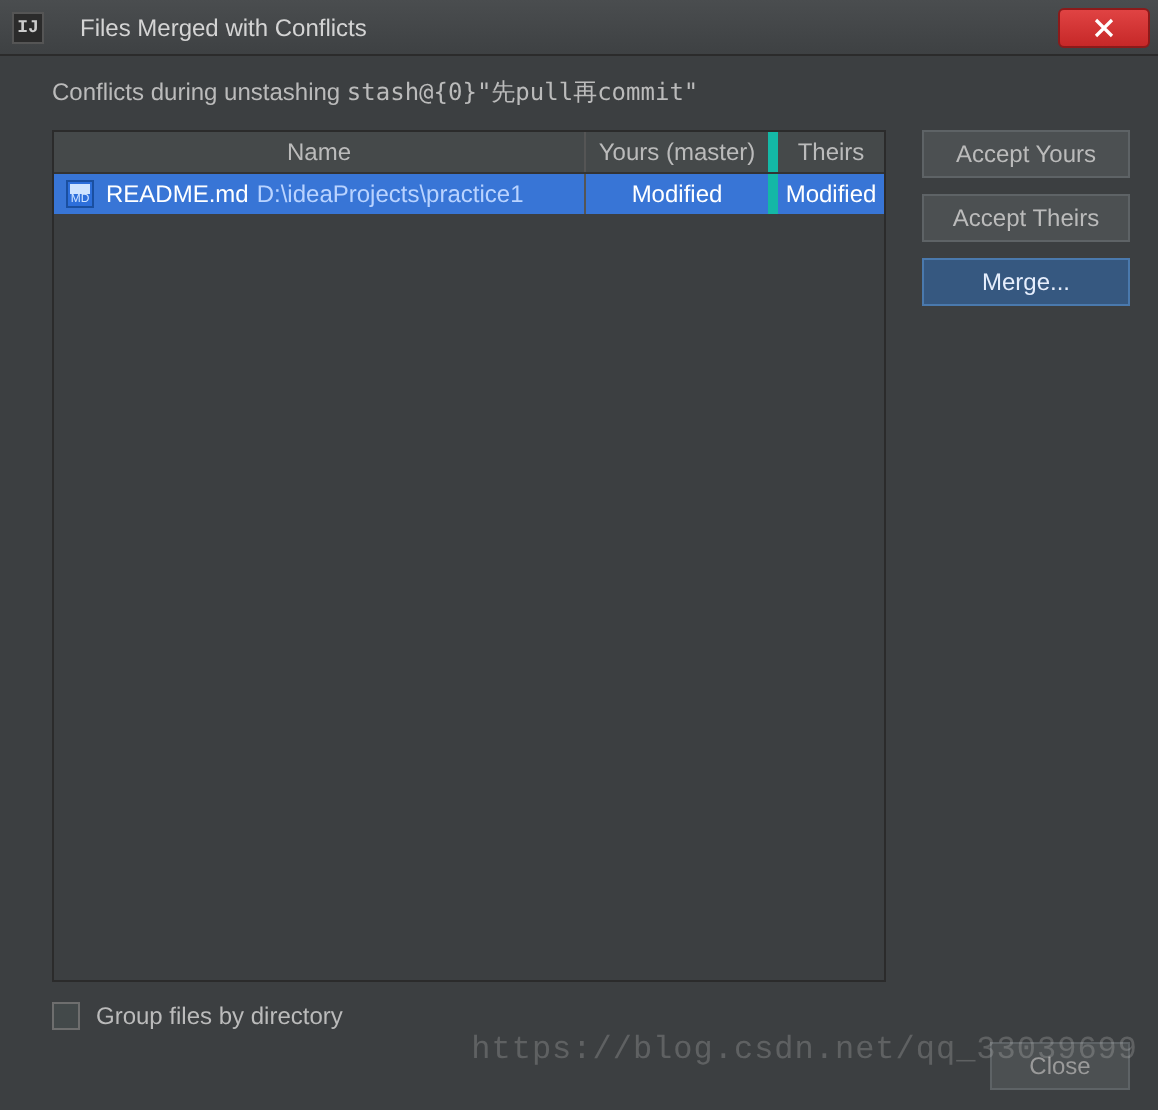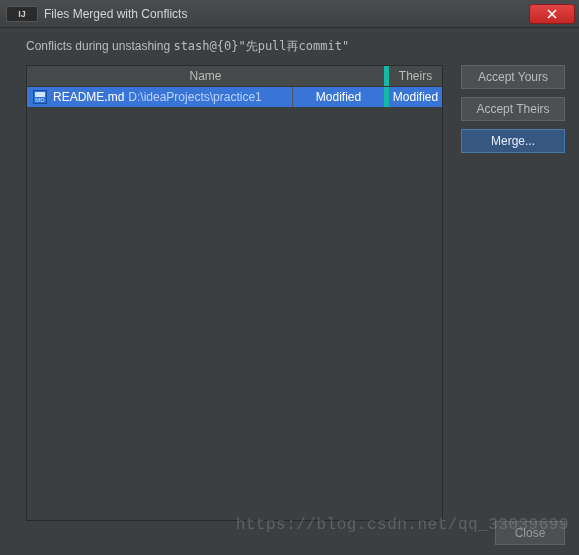--- a/index.html
+++ b/index.html
@@ -13,26 +13,26 @@
     position: relative;
   }
   .titlebar {
     height: 28px;
     background: linear-gradient(#4a4d4f, #3e4143);
     border-bottom: 1px solid #2b2b2b;
     display: flex; align-items: center;
     padding-left: 6px;
   }
   .title-icon {
-    width: 32px; height: 16px;
+    width: 16px; height: 16px;
     background: #2b2b2b;
     border: 1px solid #555;
-    margin-right: 6px;
-    display: flex; align-items: center; justify-content: center;
-    font-size: 9px; font-weight: bold; color: #ccc;
+    margin-right: 18px;
+    display: flex; align-items: center; justify-content: center;
+    font-size: 9px; font-weight: bold; color: #ccc; font-family: Liberation Mono, monospace;
   }
   .title-text { color: #d4d4d4; font-size: 12px; }
   .close-btn {
     margin-left: auto;
     width: 46px; height: 20px;
     background: linear-gradient(#e04343, #c62828);
     border: 1px solid #8c1a1a;
     border-radius: 3px;
     display: flex; align-items: center; justify-content: center;
     margin-right: 4px;
@@ -159,20 +159,21 @@
 
 <div class="content">
   <div class="subtitle">
     <span>Conflicts during unstashing </span><span class="mono">stash@{0}"先pull再commit"</span>
   </div>
 
   <div class="main-row">
     <div class="table-wrap">
       <div class="thead">
         <div class="th col-name">Name</div>
+        <div class="th col-yours">Yours (master)</div>
         <div class="th col-theirs">Theirs</div>
       </div>
       <div class="tbody">
         <div class="trow">
           <div class="td col-name">
             <div class="file-icon">MD</div>
             <span>README.md</span>
             <span class="file-path">D:\ideaProjects\practice1</span>
           </div>
           <div class="td col-yours">Modified</div>
@@ -181,19 +182,23 @@
       </div>
     </div>
 
     <div class="side-buttons">
       <div class="btn">Accept Yours</div>
       <div class="btn">Accept Theirs</div>
       <div class="btn primary">Merge...</div>
     </div>
   </div>
 
+  <div class="footer-row">
+    <div class="checkbox"></div>
+    <span>Group files by directory</span>
+  </div>
 
   <div class="bottom-row">
     <div class="btn-close2">Close</div>
   </div>
 </div>
 
 <div class="watermark">https://blog.csdn.net/qq_33039699</div>
 
 </body></html>

